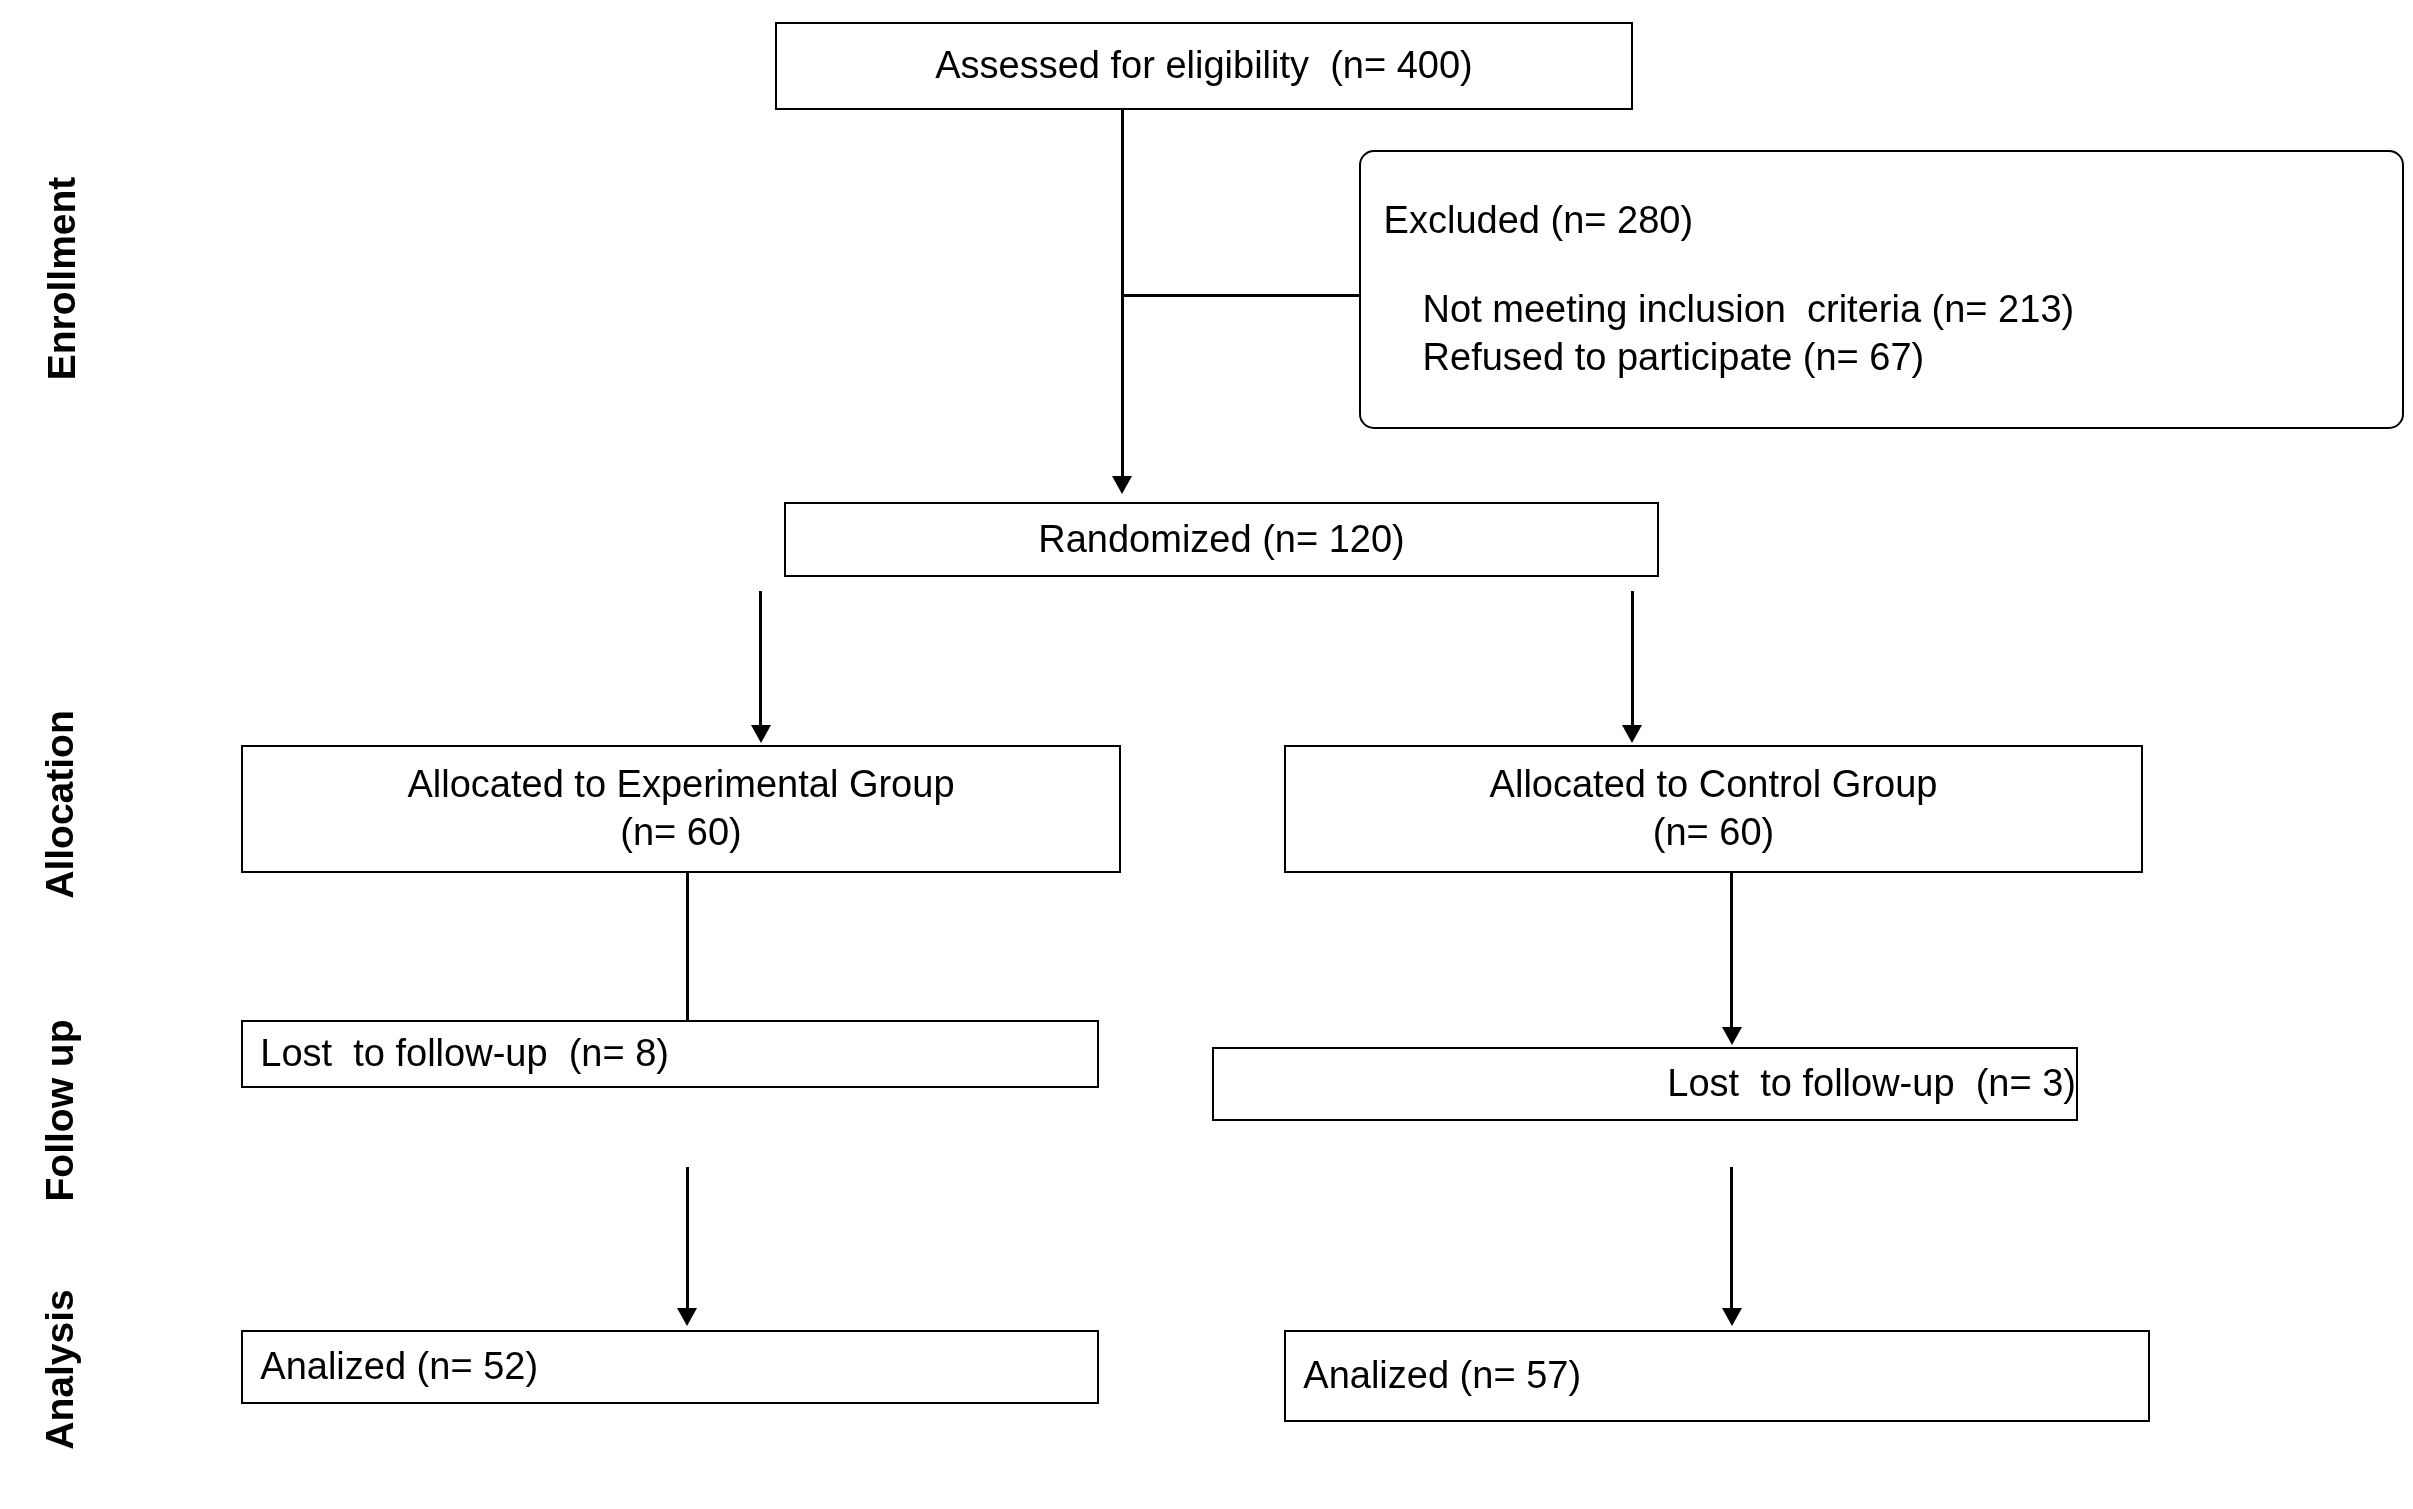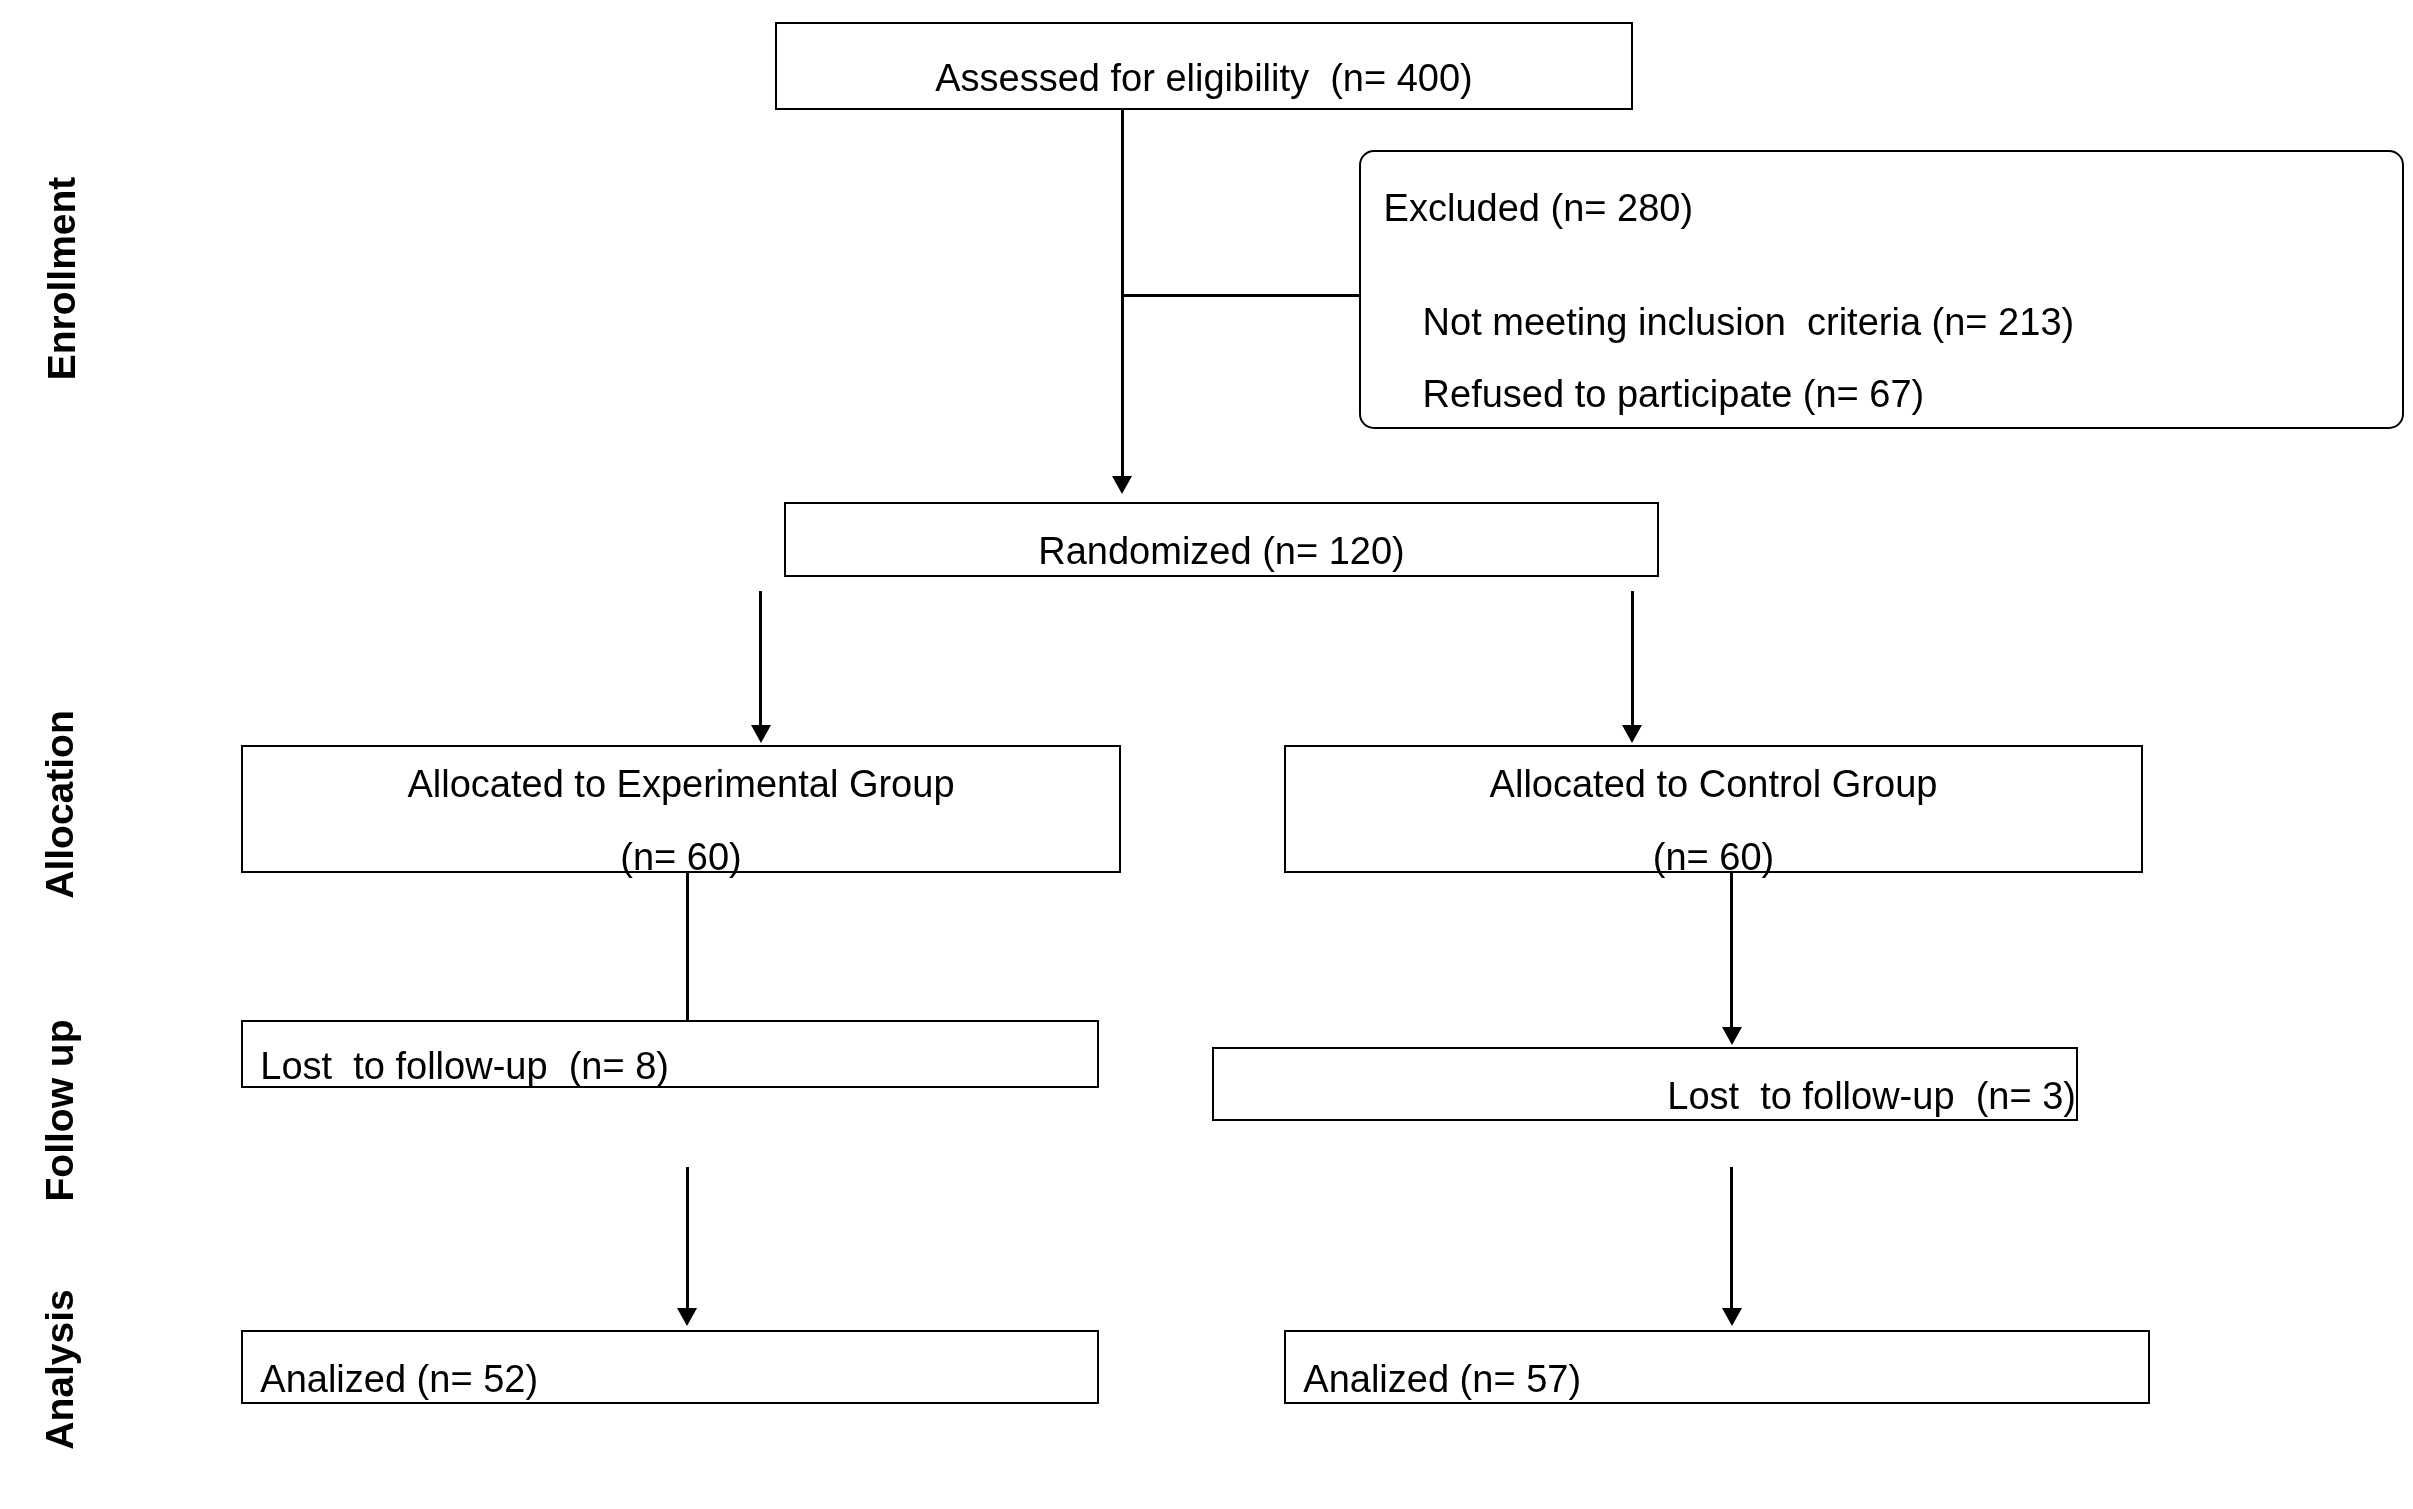--- a/index.html
+++ b/index.html
@@ -41,21 +41,20 @@
     display: flex;
     flex-direction: column;
     justify-content: center;
     color: #000000;
     font-size: 38px;
     line-height: 1.26;
   }
   .box .line {
     display: block;
     white-space: pre;
-    margin-top: 25px;
   }
   .box.center-text {
     align-items: center;
     text-align: center;
   }
   .box.left-text {
     align-items: flex-start;
     text-align: left;
     padding-left: 17.3px;
   }
@@ -155,18 +154,18 @@
   <div class="v-line" style="left: 686px; top: 1167px; height: 143px;"></div>
   <div class="arrow-head" style="left: 677px; top: 1308px;"></div>
 
   <div class="v-line" style="left: 1730px; top: 1167px; height: 143px;"></div>
   <div class="arrow-head" style="left: 1722px; top: 1308px;"></div>
 
   <div class="box left-text" style="left: 241px; top: 1330px; width: 858px; height: 74px;">
     <span class="line">Analized (n= 52)</span>
   </div>
 
-  <div class="box left-text" style="left: 1284px; top: 1330px; width: 866px; height: 74px;">
+  <div class="box left-text" style="left: 1284px; top: 1330px; width: 866px; height: 92px;">
     <span class="line">Analized (n= 57)</span>
   </div>
 
 </div>
 
 
 </body></html>

